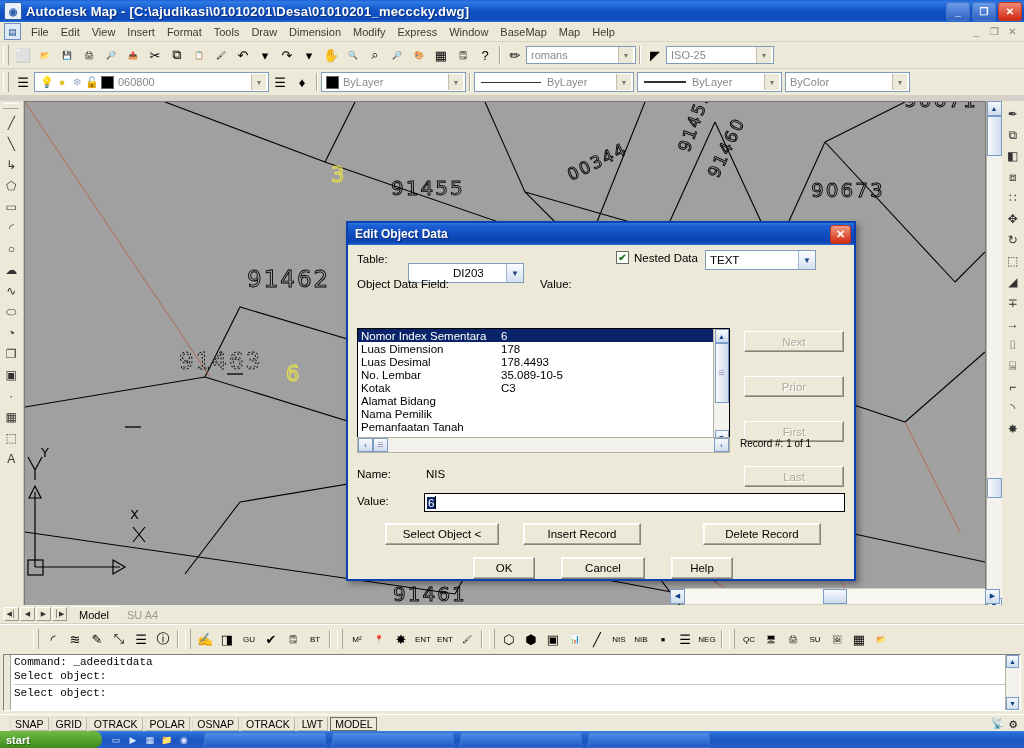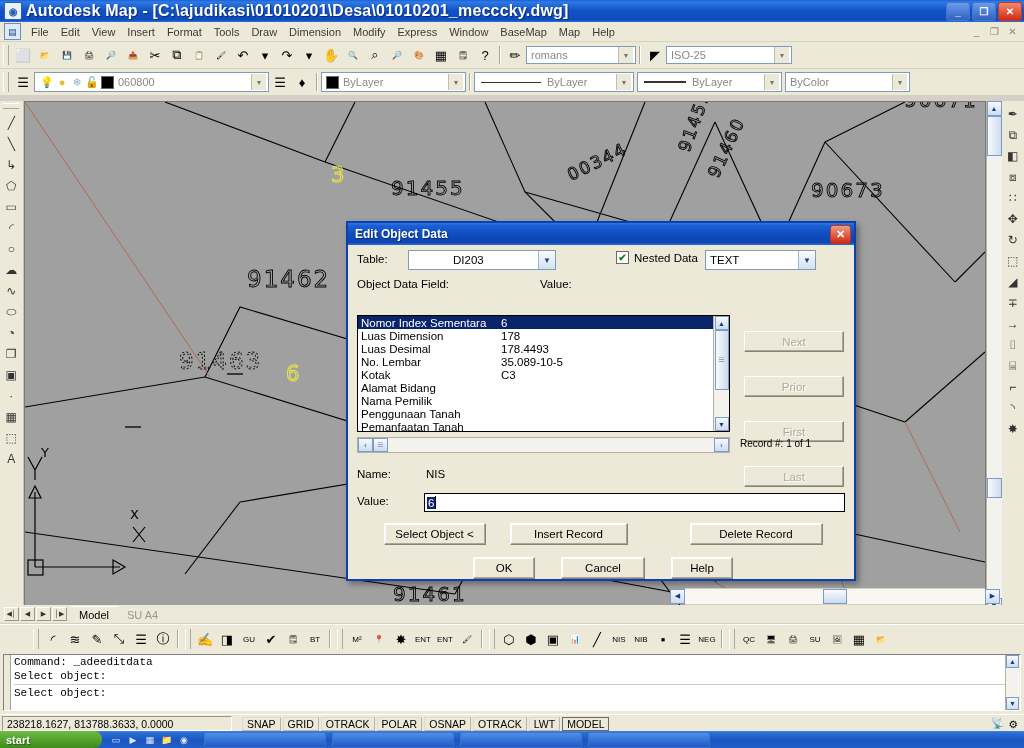--- a/index.html
+++ b/index.html
@@ -13,21 +13,21 @@
     height:22px;width:1024px;box-sizing:border-box;
     background:linear-gradient(to bottom,#1b5fd4 0%,#2f7ae5 8%,#1152c8 48%,#0f4bbd 90%,#2a6fdc 100%);
     display:flex;align-items:center;padding:0 2px;position:relative;
   }
   .titlebar .tb-icon{
     width:16px;height:16px;margin:0 4px 0 2px;background:#e8f0fb;border:1px solid #2b5fa8;
     border-radius:2px;display:flex;align-items:center;justify-content:center;color:#2b5fa8;
     font-size:10px;font-weight:bold;flex:none;
   }
   .titlebar .tb-text{
-    color:#fff;font-weight:bold;font-size:16px;letter-spacing:.2px;
+    color:#fff;font-weight:bold;font-size:13px;letter-spacing:.2px;
     text-shadow:1px 1px 1px rgba(0,0,0,.45);white-space:nowrap;
   }
   .tb-btns{position:absolute;right:2px;top:2px;display:flex;gap:2px;}
   .tb-btn{
     width:22px;height:17px;border-radius:3px;border:1px solid #4676c8;
     display:flex;align-items:center;justify-content:center;
     color:#fff;font-size:10px;font-weight:bold;
     background:linear-gradient(to bottom,#6a9bea,#2f62c0);
   }
   .tb-btn.close{background:linear-gradient(to bottom,#f08a72,#d12a14);border-color:#c23a22;}
@@ -190,21 +190,21 @@
   }
   .dlg-combo .cval{flex:1;white-space:nowrap;overflow:hidden;}
   .dlg-combo .carrow{
     width:16px;height:18px;background:linear-gradient(to bottom,#fbfcfe,#d3e0f0);
     border-left:1px solid #9fb4cd;display:flex;align-items:center;justify-content:center;
     font-size:8px;color:#21427c;flex:none;
   }
   .chk{width:13px;height:13px;background:#fff;border:1px solid #6b6b60;display:flex;align-items:center;justify-content:center;
        font-size:10px;color:#1a7a1a;font-weight:bold;box-sizing:border-box;flex:none;}
   .listbox{
-    position:absolute;left:9px;top:70px;width:373px;height:117px;
+    position:absolute;left:9px;top:83px;width:373px;height:117px;
     background:#fff;border:1px solid #000;box-sizing:border-box;display:flex;overflow:hidden;
   }
   .lb-items{flex:1;}
   .lb-row{height:13px;display:flex;align-items:center;font-size:11.5px;color:#000;padding-left:3px;}
   .lb-row.sel{background:#0a246a;color:#fff;}
   .lb-row .fname{width:140px;white-space:nowrap;overflow:hidden;flex:none;}
   .lb-row .fval{flex:1;white-space:nowrap;overflow:hidden;}
   .lb-scroll{width:15px;background:#f0efe9;border-left:1px solid #b5b1a3;display:flex;flex-direction:column;align-items:center;flex:none;}
   .lbs-arrow{
     width:14px;height:14px;background:linear-gradient(to bottom,#f7f9fc,#cfdcee);border:1px solid #7b9cc4;
@@ -312,21 +312,21 @@
       <div class="tbtn">?</div>
     </div>
   <div class="sep"></div>
   <div class="tbtn">✏</div>
   <div class="combo" style="width:110px;">
     <div class="cval">romans</div>
     <div class="carrow">▼</div>
   </div>
   <div class="sep"></div>
   <div class="tbtn">◤</div>
-  <div class="combo" style="width:126px;">
+  <div class="combo" style="width:108px;">
     <div class="cval">ISO-25</div>
     <div class="carrow">▼</div>
   </div>
 </div>
 
 <div class="toolbar">
   <div class="grip"></div>
   <div class="tbtn">☰</div>
   <div class="combo" style="width:235px;height:20px;">
     <div class="layer-icons">
@@ -583,21 +583,20 @@
     </div>
     <div class="cmd-vs">
       <div class="sc-arrow" style="width:13px;height:13px;">▲</div>
       <div style="flex:1;background:#f3f2ec;"></div>
       <div class="sc-arrow" style="width:13px;height:13px;">▼</div>
     </div>
   </div>
 </div>
 
 <div class="statusbar">
-  <div class="coords">238218.1627, 813788.3633, 0.0000</div>
   <div id="status-toggles" style="display:flex;align-items:center;margin-left:8px;">
       <div class="tgl">SNAP</div>
       <div class="tgl">GRID</div>
       <div class="tgl">OTRACK</div>
       <div class="tgl">POLAR</div>
       <div class="tgl">OSNAP</div>
       <div class="tgl">OTRACK</div>
       <div class="tgl">LWT</div>
       <div class="tgl model">MODEL</div>
     </div>
@@ -623,21 +622,21 @@
 </div>
 
 <div class="dialog">
   <div class="dlg-title">
     <span>Edit Object Data</span>
     <div class="dlg-close">✕</div>
   </div>
   <div class="dlg-body">
 
     <div style="position:absolute;left:9px;top:8px;width:60px;" class="lbl">Table:</div>
-    <div class="dlg-combo" style="position:absolute;left:60px;top:5px;width:148px;padding-left:44px;">
+    <div class="dlg-combo" style="position:absolute;left:60px;top:18px;width:116px;padding-left:44px;">
       <div class="cval">DI203</div>
       <div class="carrow">▼</div>
     </div>
 
     <div style="position:absolute;left:268px;top:6px;display:flex;align-items:center;gap:5px;">
       <div class="chk">✔</div>
       <div class="lbl">Nested Data</div>
     </div>
 
     <div class="dlg-combo" style="position:absolute;left:357px;top:5px;width:111px;">
@@ -672,24 +671,20 @@
           </div>
           <div class="lb-row">
             <span class="fname">Alamat Bidang</span>
             <span class="fval"></span>
           </div>
           <div class="lb-row">
             <span class="fname">Nama Pemilik</span>
             <span class="fval"></span>
           </div>
           <div class="lb-row">
-            <span class="fname">Penggunaan Tanah</span>
-            <span class="fval"></span>
-          </div>
-          <div class="lb-row">
             <span class="fname">Pemanfaatan Tanah</span>
             <span class="fval"></span>
           </div>
         </div>
       <div class="lb-scroll">
         <div class="lbs-arrow">▲</div>
         <div class="lbs-thumb">☰</div>
         <div class="lbs-track"></div>
         <div class="lbs-arrow">▼</div>
       </div>
@@ -714,23 +709,23 @@
     <div class="lbl" style="position:absolute;left:9px;top:223px;">Name:</div>
     <div class="lbl" style="position:absolute;left:78px;top:223px;">NIS</div>
 
     <div class="lbl" style="position:absolute;left:9px;top:250px;">Value:</div>
     <div class="valinput">
       <span class="selchar">6</span>
         <span class="caret"></span>
     </div>
 
     <div class="row-btns" style="top:278px;" id="action-buttons">
-        <div class="dbtn" style="width: 102px;">Select Object &lt;</div>
+        <div class="dbtn" style="width: 114px;">Select Object &lt;</div>
         <div class="dbtn" style="width: 118px;">Insert Record</div>
-        <div class="dbtn" style="width: 133px; margin-left: 38px;">Delete Record</div>
+        <div class="dbtn" style="width: 118px; margin-left: 38px;">Delete Record</div>
       </div>
     <div class="row-btns" style="top:312px;gap:26px;" id="footer-buttons">
         <div class="dbtn" style="width: 62px;">OK</div>
         <div class="dbtn" style="width: 84px;">Cancel</div>
         <div class="dbtn" style="width: 62px;">Help</div>
       </div>
   </div>
 </div>
 
 </body></html>

